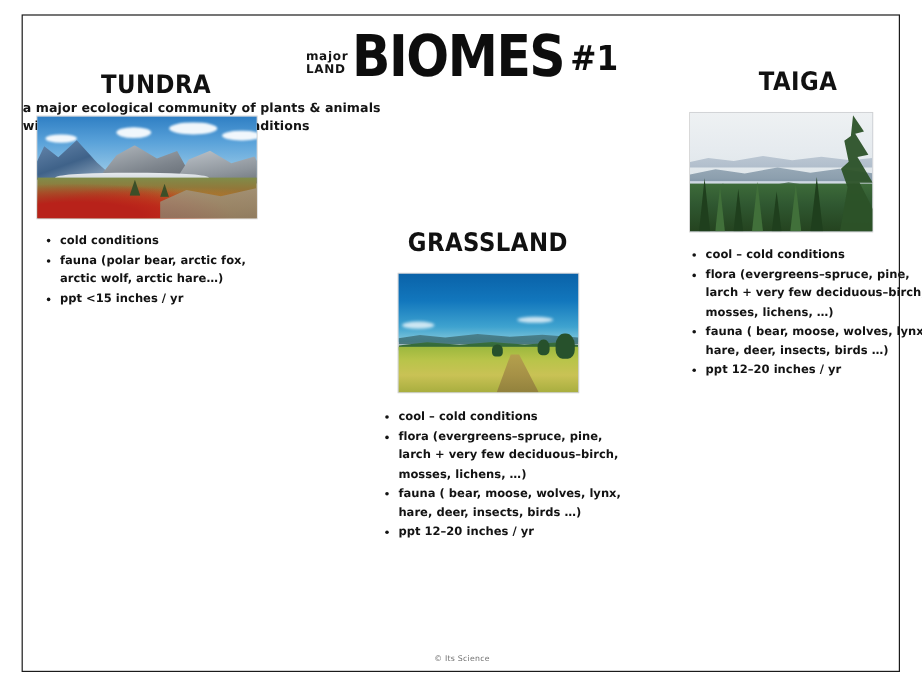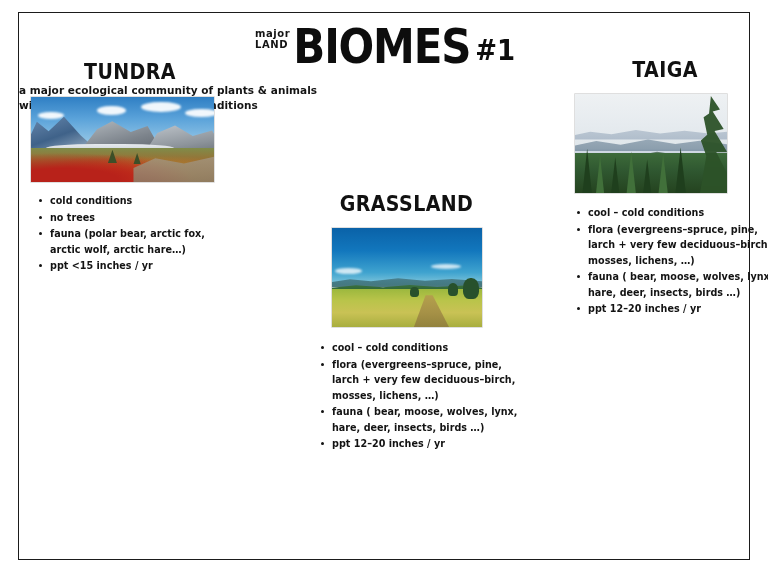--- a/index.html
+++ b/index.html
@@ -44,21 +44,21 @@
     display: flex;
     align-items: flex-end;
     justify-content: center;
   }
   #title-stack {
     display: flex;
     flex-direction: column;
     align-items: flex-start;
     justify-content: flex-end;
     margin-right: 3px;
-    margin-bottom: 21px;
+    margin-bottom: 7px;
     line-height: 1.05;
   }
   .kicker {
     font-family: "DejaVu Sans", sans-serif;
     font-weight: 700;
     font-size: 10px;
     letter-spacing: 0.6px;
     color: #141414;
   }
   #title-main {
@@ -327,21 +327,20 @@
       <div class="layer t-peak-c"></div>
       <div class="layer t-peak-r"></div>
       <div class="layer t-snow"></div>
       <div class="layer t-ground"></div>
       <div class="layer t-rock"></div>
       <div class="t-shrub" style="left:42%;top:62%;width:5%;height:16%;"></div>
       <div class="t-shrub" style="left:56%;top:66%;width:4%;height:13%;"></div>
     </div>
     <ul class="bullets">
       <li>cold conditions</li>
-      <li>no trees</li>
       <li>fauna (polar bear, arctic fox,
 arctic wolf, arctic hare…)</li>
       <li>ppt &lt;15 inches / yr</li>
     </ul>
   </div>
 
   <div id="col-grass" class="biome-col">
     <div class="biome-heading">GRASSLAND</div>
     <div class="photo">
       <div class="sky g-sky layer"></div>
@@ -387,14 +386,15 @@
       <li>cool – cold conditions</li>
       <li>flora (evergreens–spruce, pine,
 larch + very few deciduous–birch,
 mosses, lichens, …)</li>
       <li>fauna ( bear, moose, wolves,  lynx,
 hare, deer, insects, birds …)</li>
       <li>ppt 12–20 inches / yr</li>
     </ul>
   </div>
 
+  <div id="footer">© Its Science</div>
 
 </div>
 
 </body></html>

